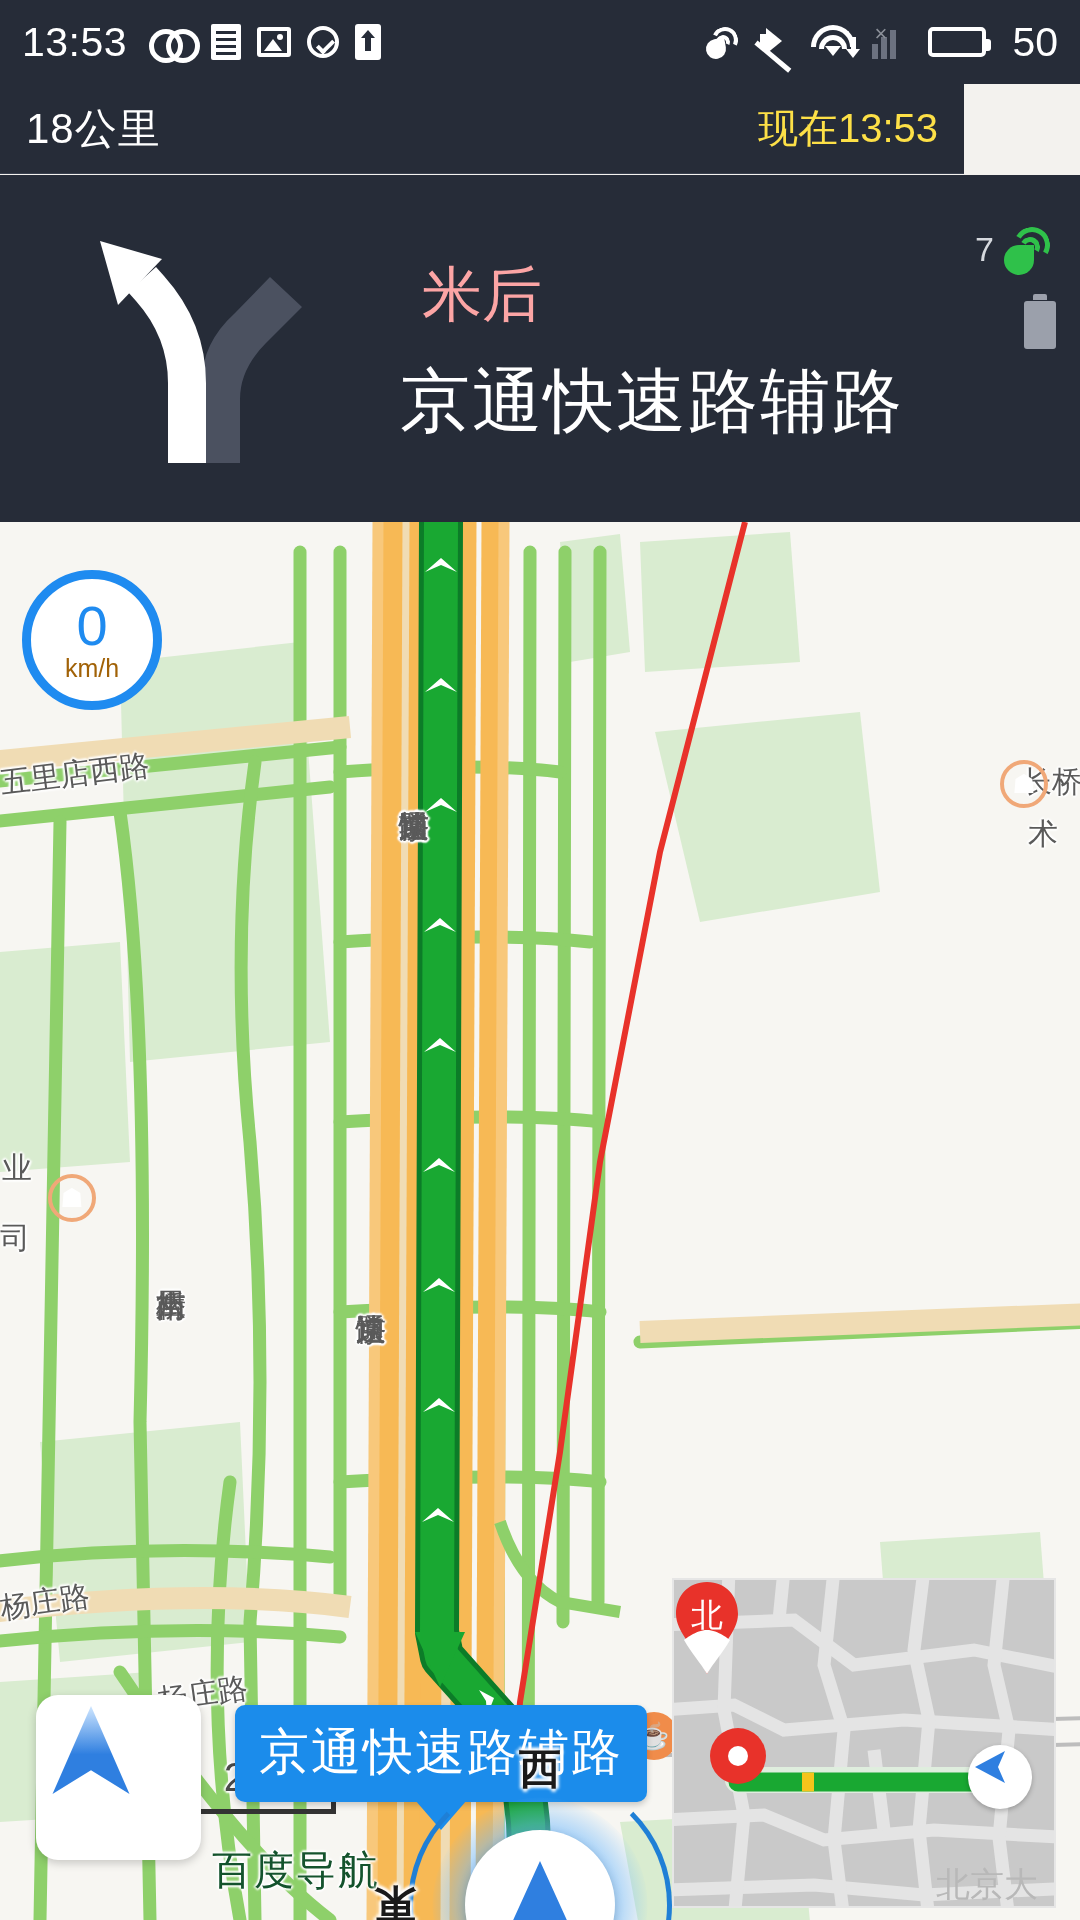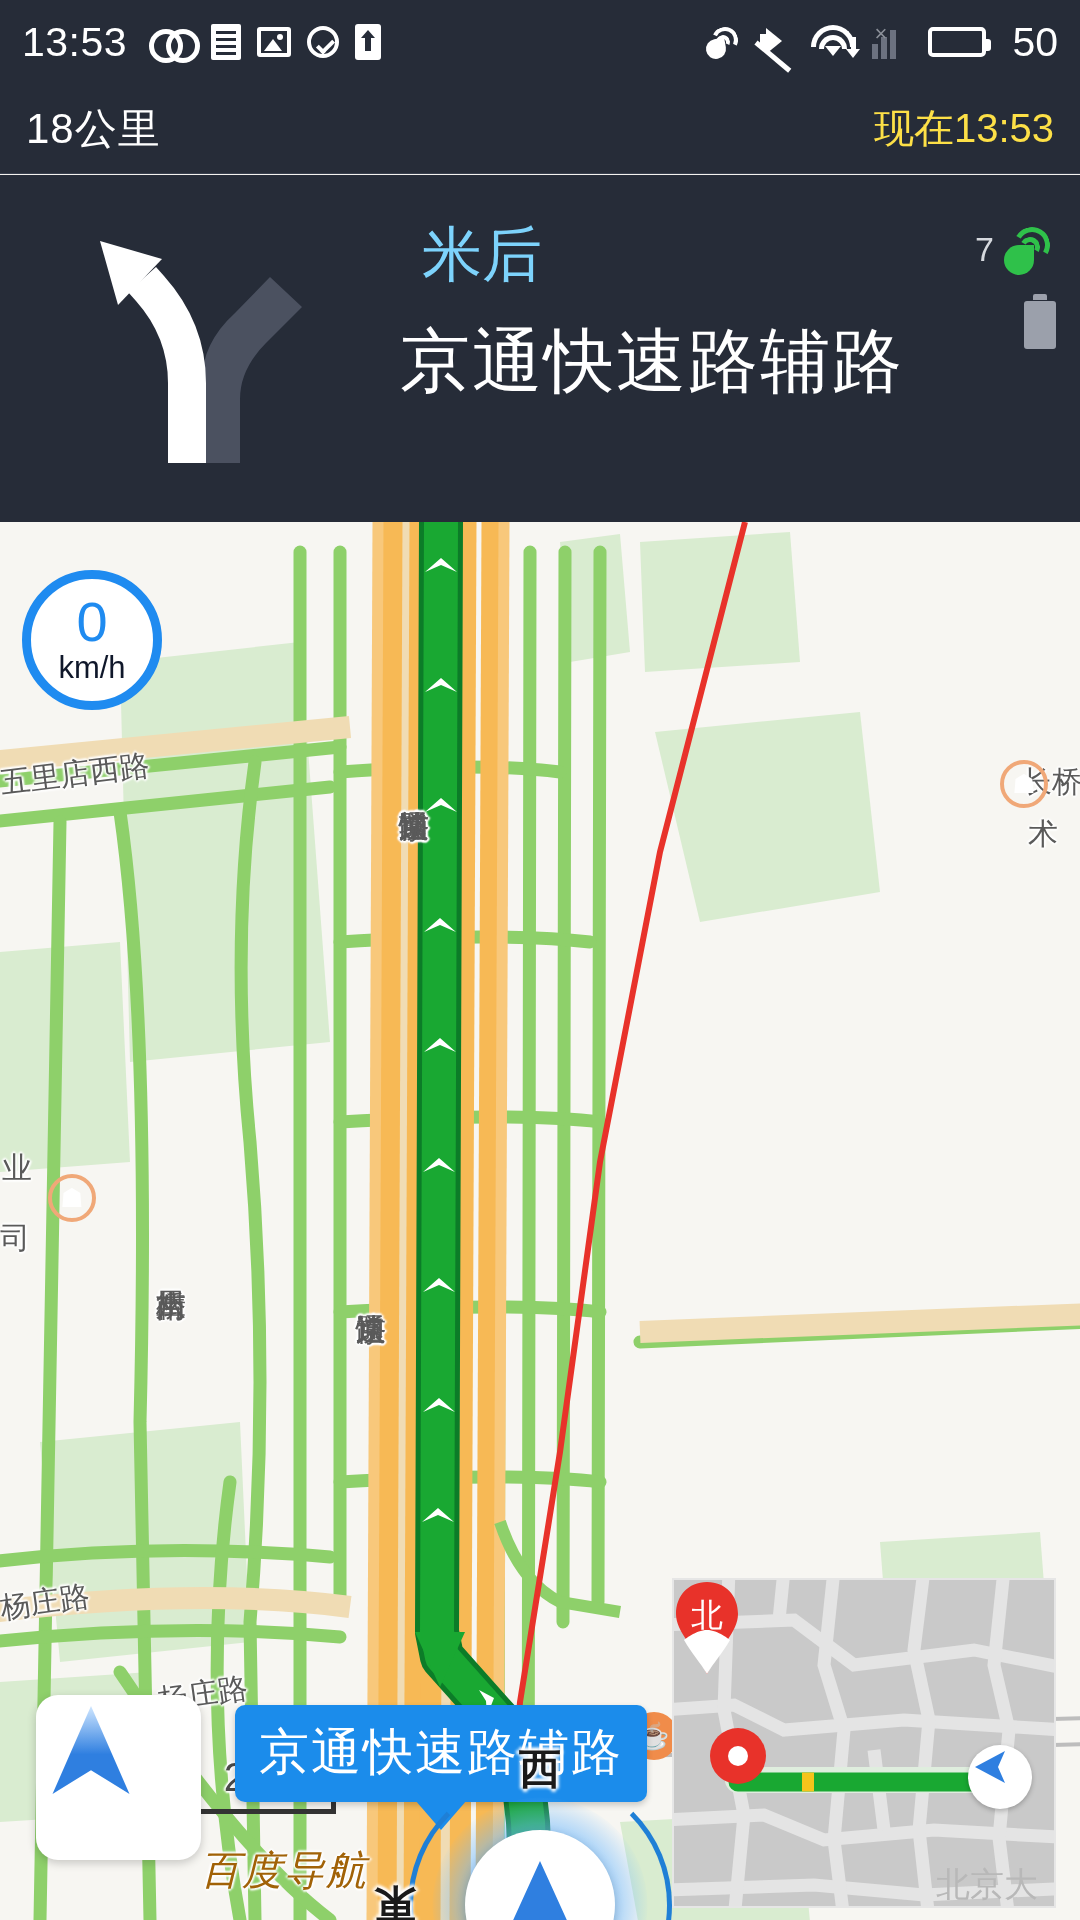--- a/index.html
+++ b/index.html
@@ -108,37 +108,37 @@
   .ic-sig i:nth-child(3){ height:22px; }
   .ic-sig i:nth-child(4){ height:29px; }
   .ic-sig .x{ position:absolute; left:2px; top:-2px; color:#8b9099; font-size:22px; line-height:1; }
   
   .ic-bat{ width:58px; height:30px; border:4px solid #fff; border-radius:5px; }
   .ic-bat::after{ content:""; position:absolute; right:-9px; top:8px; width:6px; height:12px;
     background:#fff; border-radius:0 3px 3px 0; }
 
   
   .etabar{
-    position:absolute; top:84px; left:0; width:1080px; height:90px;
+    position:absolute; top:84px; left:0; width:964px; height:90px;
     background:#262c38; color:#fff; display:flex; align-items:center;
     padding:0 26px; border-bottom:1px solid #39404e; z-index:55;
   }
   .eta-left{ font-size:42px; letter-spacing:1px; }
   .eta-right{ margin-left:auto; font-size:40px; color:#fde047; }
 
   
   .navbanner{
     position:absolute; top:175px; left:0; width:1080px; height:347px;
     background:#262c38; z-index:50;
   }
   .turn-arrow{ position:absolute; left:90px; top:58px; width:230px; height:230px; }
   .nav-text{ position:absolute; left:400px; top:50px; }
   .nav-dist{ display:flex; align-items:baseline; }
   .nav-dist-num{ font-size:103px; color:#fff; font-weight:bold; letter-spacing:-1px; line-height:1; }
-  .nav-dist-unit{ font-size:60px; color:#7dd3fc; margin-left:22px; line-height:1; }
+  .nav-dist-unit{ font-size:60px; color:#fca5a5; margin-left:22px; line-height:1;margin-top:40px; }
   .nav-road{ font-size:70px; color:#fff; margin-top:30px; letter-spacing:2px; }
 
   .nav-right{ position:absolute; right:24px; top:48px; width:120px; text-align:right; }
   .sat-row{ display:flex; align-items:center; justify-content:flex-end; gap:10px; }
   .sat-num{ font-size:34px; color:#d6d9de; }
   .sat-icon{ position:relative; width:52px; height:52px; }
   .sat-icon .disc{ position:absolute; left:0; bottom:0; width:30px; height:30px;
     background:#2fc14a; border-radius:50% 0 50% 50%; }
   .sat-icon .arc{ position:absolute; border:5px solid #2fc14a; border-radius:50%;
     border-bottom-color:transparent; border-left-color:transparent; }
@@ -160,21 +160,21 @@
   .maplabel.vert{ writing-mode:vertical-rl; }
 
   
   .speedbadge{
     position:absolute; left:22px; top:48px; width:140px; height:140px;
     border:9px solid #1f8bf0; border-radius:50%; background:#fff;
     display:flex; flex-direction:column; align-items:center; justify-content:center;
     z-index:20;
   }
   .speed-num{ font-size:56px; color:#1f8bf0; line-height:1; font-weight:500; }
-  .speed-unit{ font-size:31px; color:#0f172a; margin-top:0; }
+  .speed-unit{ font-size:25px; color:#a16207; margin-top:0; }
 
   
   .callout{
     position:absolute; left:235px; top:1183px; background:#1b8ceb; color:#fff;
     font-size:50px; padding:14px 24px 16px; border-radius:10px; letter-spacing:2px;
     z-index:25; box-shadow:0 3px 6px rgba(0,0,0,.2);
   }
   .callout::after{
     content:""; position:absolute; left:50%; bottom:-28px; transform:translateX(-50%);
     border-left:26px solid transparent; border-right:26px solid transparent;
@@ -217,23 +217,23 @@
 
   
   .scalebar{ position:absolute; left:196px; bottom:106px; z-index:22; }
   .scale-tx{ font-size:40px; color:#4a4a4a; text-align:center;
     text-shadow:2px 0 2px #fff,-2px 0 2px #fff,0 2px 2px #fff,0 -2px 2px #fff; }
   .scale-line{ width:140px; height:5px; background:#333; margin-top:4px; position:relative; }
   .scale-line::before,.scale-line::after{ content:""; position:absolute; bottom:0; width:5px; height:16px; background:#333; }
   .scale-line::before{ left:0; } .scale-line::after{ right:0; }
 
   
-  .brand{ position:absolute; left:200px; bottom:22px; font-size:40px; color:#a16207;
+  .brand{ position:absolute; left:212px; bottom:22px; font-size:40px; color:#14532d;
     letter-spacing:2px; z-index:22;
-    text-shadow:2px 0 2px #fff,-2px 0 2px #fff,0 2px 2px #fff,0 -2px 2px #fff;font-style:italic; }
+    text-shadow:2px 0 2px #fff,-2px 0 2px #fff,0 2px 2px #fff,0 -2px 2px #fff; }
 
   
   .minimap{
     position:absolute; right:24px; bottom:12px; width:384px; height:330px;
     background:#cfcfcf; overflow:hidden; z-index:32; border:2px solid #e6e6e6;
   }
   .minimap svg{ position:absolute; top:0; left:0; }
   .mm-north{ position:absolute; right:52px; top:16px; width:66px; height:96px; z-index:5; }
   .mm-dest{ position:absolute; left:36px; top:148px; width:56px; height:56px;
     border-radius:50%; background:#e8322a; display:flex; align-items:center; justify-content:center; z-index:5; }

